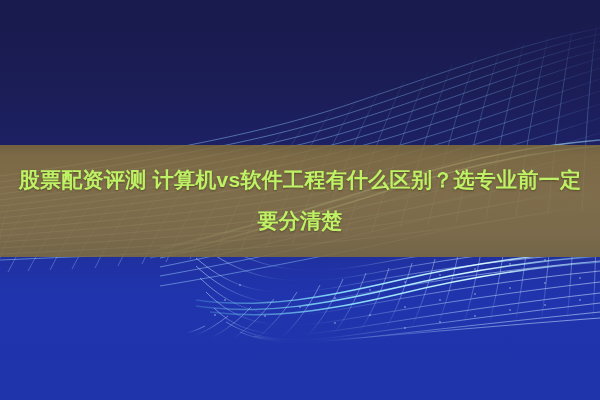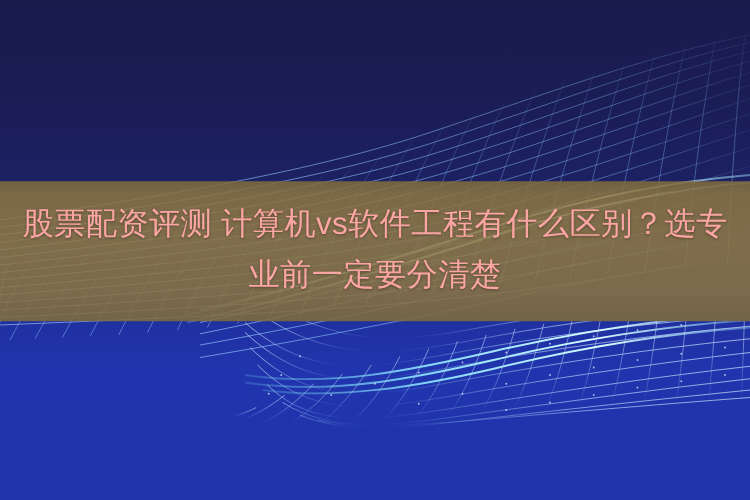--- a/index.html
+++ b/index.html
@@ -53,23 +53,23 @@
     position: absolute;
     left: 0;
     top: 159px;
     width: 600px;
     text-align: center;
     padding: 0 14px;
     box-sizing: border-box;
   }
   .title {
     display: block;
-    color: #fca5a5;
-    font-size: 25px;
-    font-weight: normal;
+    color: #bef264;
+    font-size: 21px;
+    font-weight: bold;
     line-height: 41px;
     letter-spacing: 0.3px;
     text-shadow: 0 1px 2px rgba(40,30,10,0.45);
     white-space: normal;
     word-break: break-all;
   }
 </style>
 </head>
 <body>
 

